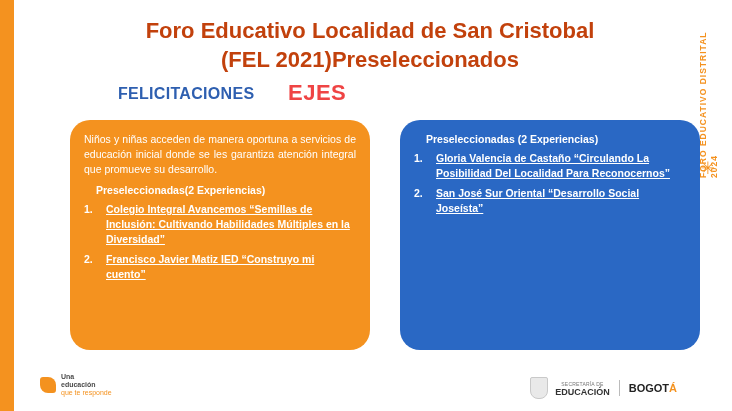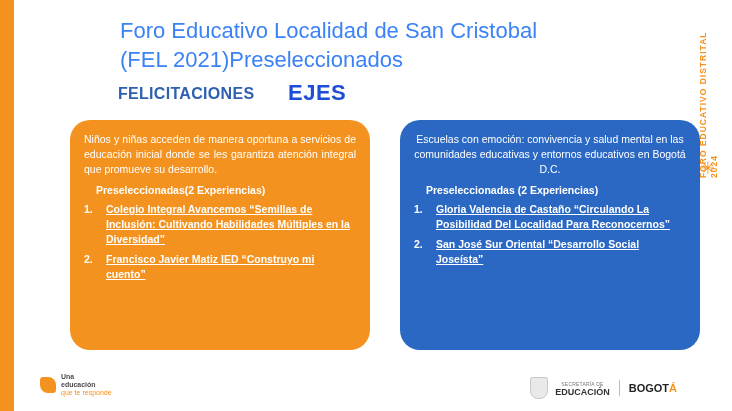--- a/index.html
+++ b/index.html
@@ -60,40 +60,40 @@
     top: 160px;
     color: #f4921f;
     font-size: 17px;
     line-height: 17px;
   }
   .title {
     position: absolute;
     left: 120px;
     top: 16px;
     width: 500px;
-    text-align: left;
-    color: #3b82f6;
+    text-align: center;
+    color: #c2410c;
     font-size: 22px;
-    font-weight: normal;
+    font-weight: bold;
     line-height: 29px;
   }
   .felicitaciones {
     position: absolute;
     left: 118px;
     top: 85px;
     color: #2e5fb0;
     font-size: 16px;
     font-weight: bold;
     letter-spacing: 0.3px;
   }
   .ejes {
     position: absolute;
     left: 288px;
     top: 80px;
-    color: #1d4ed8;
+    color: #ef4444;
     font-size: 22px;
     font-weight: bold;
     letter-spacing: 0.5px;
   }
   .card {
     position: absolute;
     border-radius: 20px;
     color: #ffffff;
     padding: 12px 14px 12px 14px;
     box-sizing: border-box;
@@ -242,21 +242,20 @@
         <span class="txt">Colegio Integral Avancemos “Semillas de Inclusión: Cultivando Habilidades Múltiples en la Diversidad”</span>
       </li>
       <li>
         <span class="num">2.</span>
         <span class="txt">Francisco Javier Matiz IED “Construyo mi cuento”</span>
       </li>
     </ul>
   </div>
 
   <div class="card card-right">
-    <p class="card-intro">Escuelas con emoción: convivencia y salud mental en las comunidades educativas y entornos educativos en Bogotá D.C.</p>
     <p class="card-sub">Preseleccionadas (2 Experiencias)</p>
     <ul class="olist">
       <li>
         <span class="num">1.</span>
         <span class="txt">Gloria Valencia de Castaño “Circulando La Posibilidad Del Localidad Para Reconocernos”</span>
       </li>
       <li>
         <span class="num">2.</span>
         <span class="txt">San José Sur Oriental “Desarrollo Social Joseísta”</span>
       </li>

